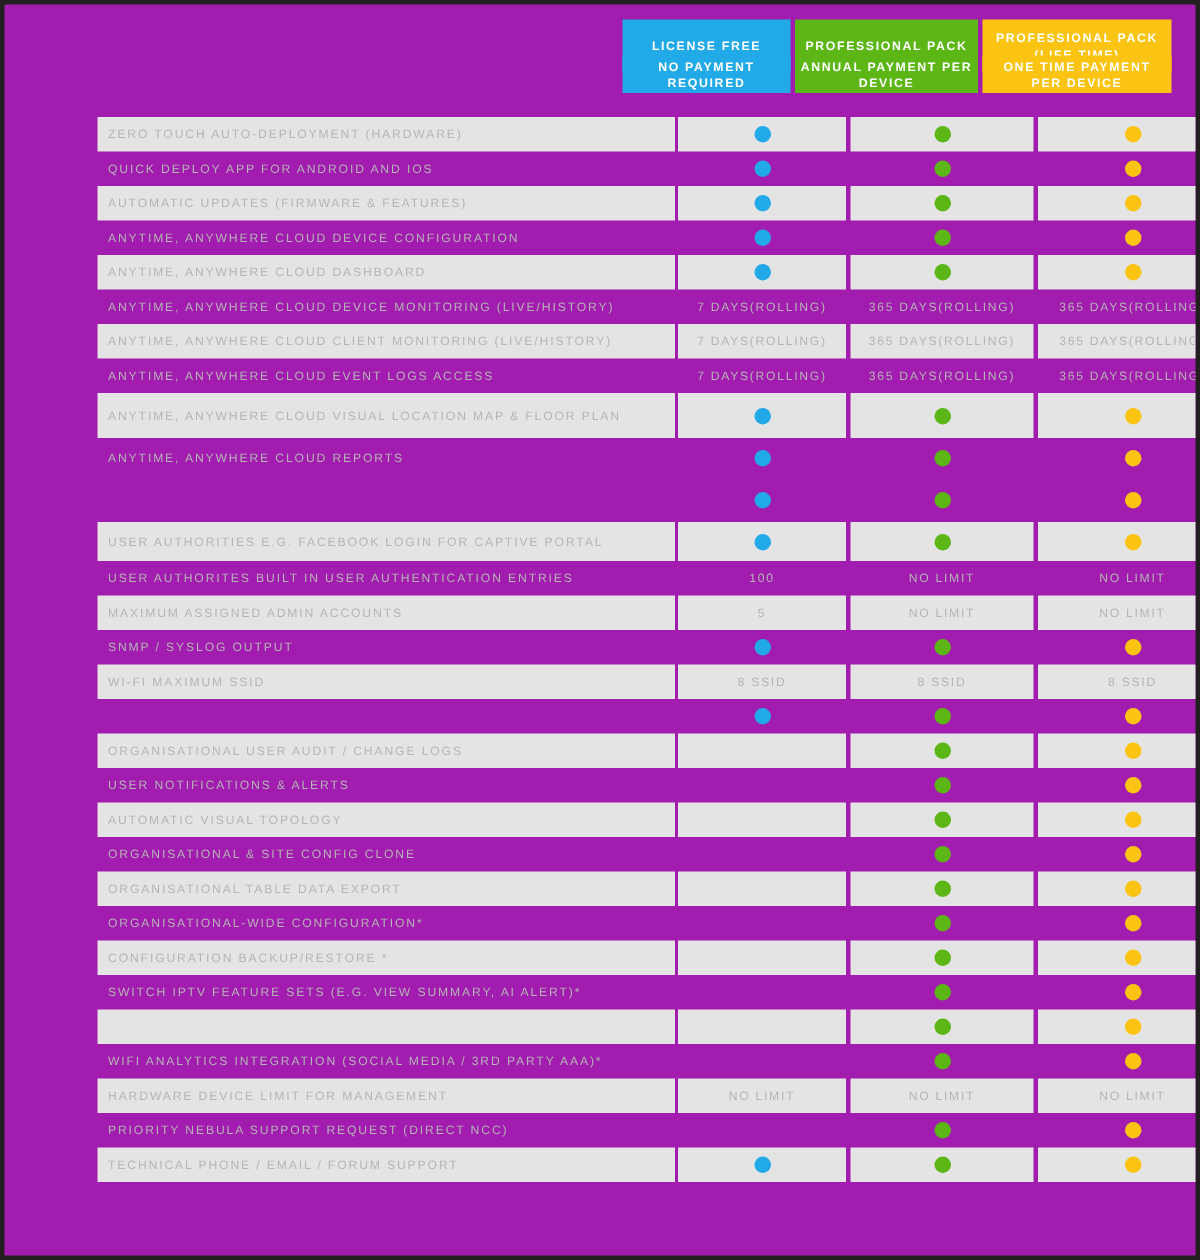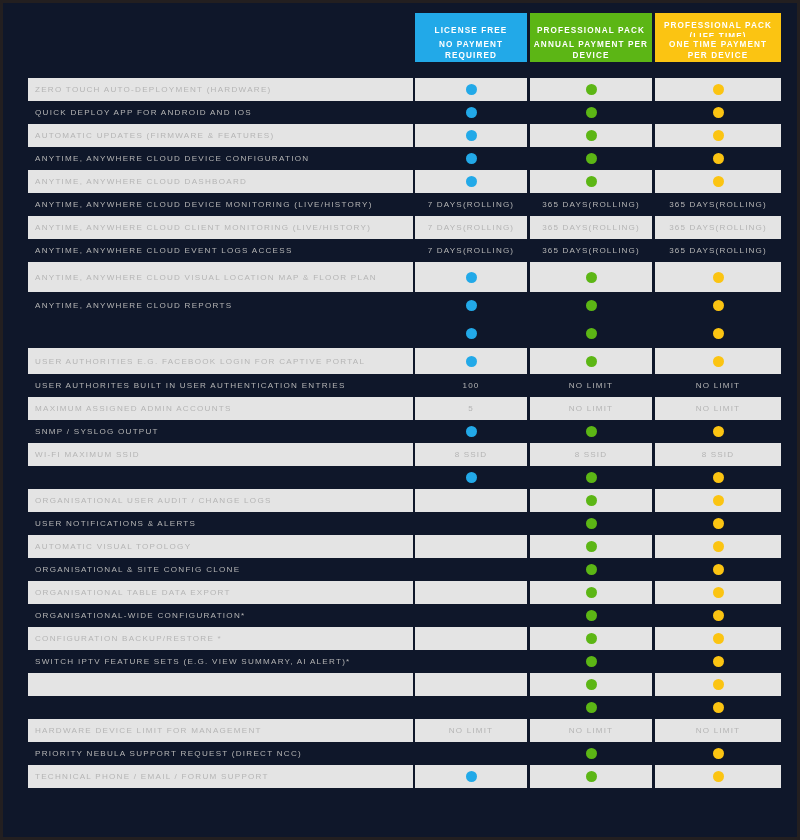--- a/index.html
+++ b/index.html
@@ -8,21 +8,21 @@
     width: 800px;
     height: 840px;
     background: #ffffff;
     font-family: "Liberation Sans", sans-serif;
   }
 
   #page {
     position: relative;
     width: 800px;
     height: 840px;
-    background: #0f172a;
+    background: #a21caf;
     border: 3px solid #231f20;
     overflow: hidden;
   }
 
   
   #header {
     position: absolute;
     left: 0; top: 0;
     width: 794px;
     height: 72px;
@@ -51,20 +51,21 @@
   }
   .hdr-top    { top: 0px;  height: 35px; }
   .hdr-bottom { top: 24px; height: 25px; }
 
   
   #rows {
     position: absolute;
     left: 0;
     top: 75px;
     width: 662px;
+    padding-left: 37px;
   }
   .row {
     position: relative;
     width: 100%;
     height: 23px;
   }
   .row.tall { height: 30px; }
   .row.pad  { height: 26px; }
 
   .cellbg {
@@ -494,20 +495,21 @@
         <div class="cellval c2-val">
           <span class="dot" style="background: rgb(92, 182, 21);"></span>
         </div>
         <div class="cellbg c3-bg"></div>
         <div class="cellval c3-val">
           <span class="dot" style="background: rgb(251, 196, 18);"></span>
         </div>
       </div>
       <div class="row">
         <div class="cellbg label-bg blank"></div>
+        <div class="label-txt">WIFI ANALYTICS INTEGRATION (SOCIAL MEDIA / 3RD PARTY AAA)*</div>
         <div class="cellbg c1-bg blank"></div>
         <div class="cellval c1-val"></div>
         <div class="cellbg c2-bg blank"></div>
         <div class="cellval c2-val">
           <span class="dot" style="background: rgb(92, 182, 21);"></span>
         </div>
         <div class="cellbg c3-bg blank"></div>
         <div class="cellval c3-val">
           <span class="dot" style="background: rgb(251, 196, 18);"></span>
         </div>

